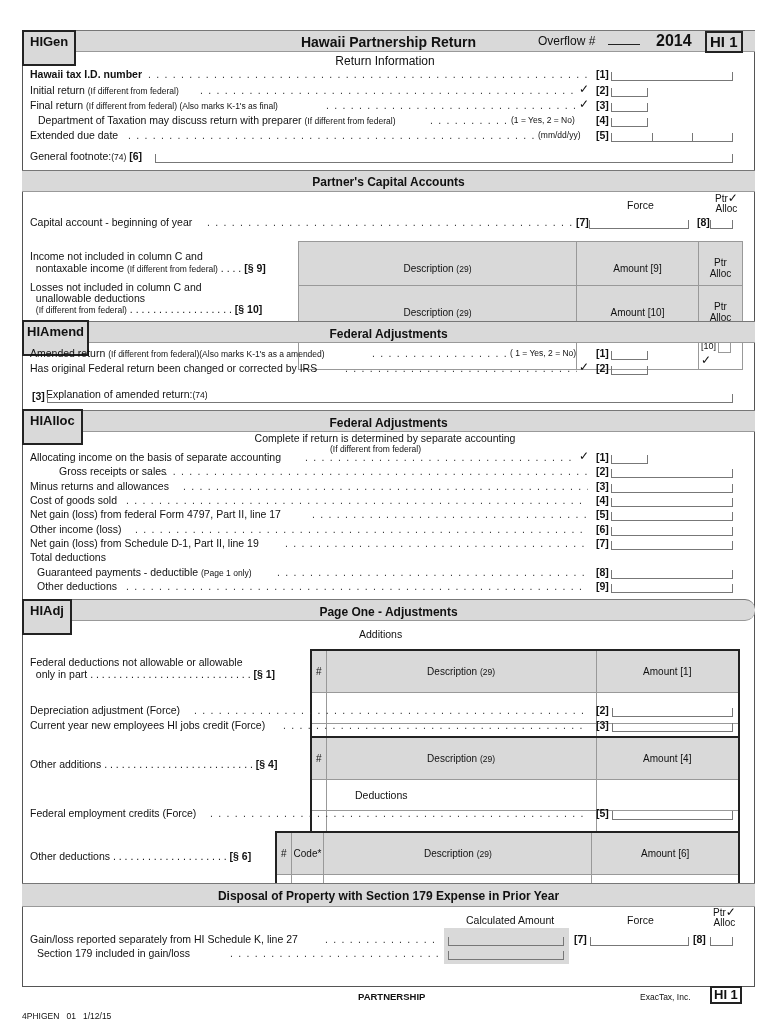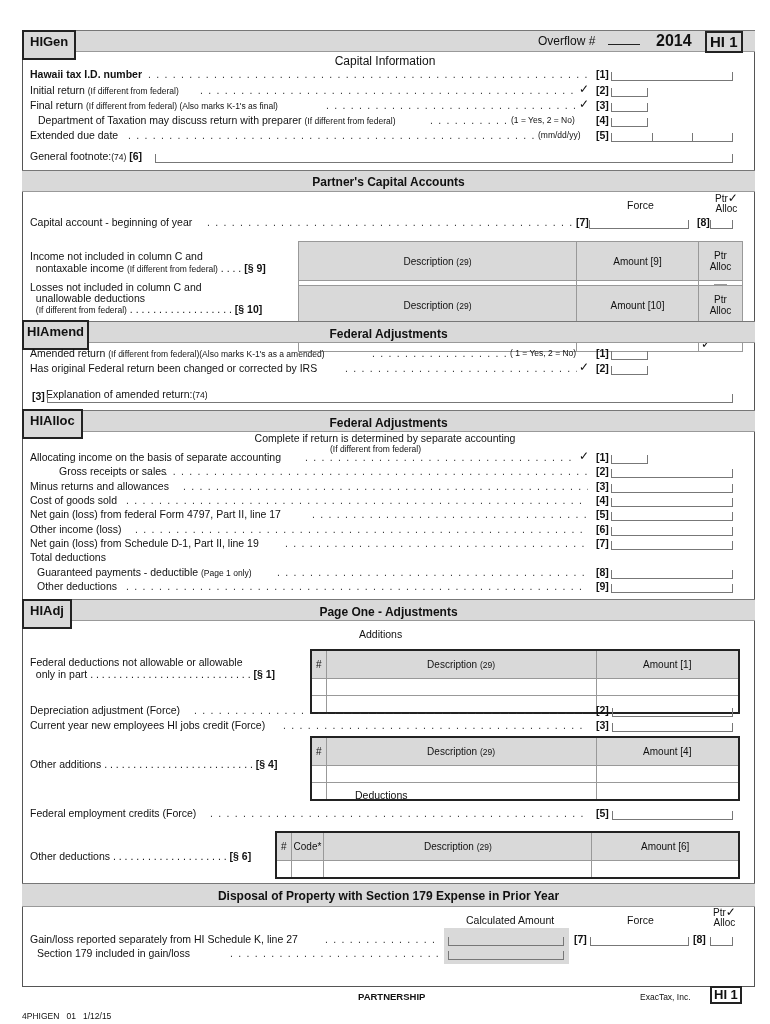--- a/index.html
+++ b/index.html
@@ -1,46 +1,47 @@
 <!DOCTYPE html>
 <html><head>
 <meta charset="utf-8">
 <style>
   * { box-sizing: border-box; }
   body { margin: 0; background: #fff; width: 770px; height: 1024px; position: relative; overflow: hidden;
          font-family: "Liberation Sans", sans-serif; font-size: 10.5px; color: #111; }
   .frame { position: absolute; left: 22px; top: 30px; width: 733px; height: 957px; border: 1px solid #555; border-top: none; }
   .band { position: absolute; left: 22px; width: 733px; background: #d9d9d9; border-top: 1px solid #777; border-bottom: 1px solid #999; }
   .band-title { position: absolute; left: 0; right: 0; text-align: center; font-weight: bold; font-size: 12px; }
-  .tag { position: absolute; left: 22px; border: 2px solid #222; background: #d9d9d9; font-weight: bold; font-size: 13px; padding: 0 6px; height: 30px; line-height: 19px; }
+  .tag { position: absolute; left: 22px; border: 2px solid #222; background: #d9d9d9; font-weight: bold; font-size: 13px; padding: 0 6px; height: 36px; line-height: 19px; }
   .abs { position: absolute; white-space: nowrap; }
   .small { font-size: 8.5px; }
   .b { font-weight: bold; }
   .dots { position: absolute; overflow: hidden; white-space: nowrap; color: #333; letter-spacing: 1.2px; }
   .fld { position: absolute; height: 9px; border-left: 1px solid #777; border-right: 1px solid #777; border-bottom: 1px solid #777; }
   .chk { font-size: 12px; }
   table.grid { position: absolute; border-collapse: collapse; }
-  table.grid td { border: 1px solid #999; height: 16px; padding: 8px 4px; font-size: 10px; }
+  table.grid td { border: 1px solid #999; height: 16px; padding: 15px 4px; font-size: 10px; }
   table.grid tr.hd td { background: #d9d9d9; text-align: center; height: 15px; }
   table.thick { border: 2px solid #222; }
   .shade { position: absolute; background: #d9d9d9; }
 </style>
 </head>
 <body>
 
 <div class="frame"></div>
 
 <div class="band" style="top:30px;height:22px;">
+  <div class="band-title" style="top:3px;font-size:14px;">Hawaii Partnership Return</div>
   <div class="abs" style="left:516px;top:3px;font-size:12px;font-weight:normal;">Overflow #</div>
   <div class="abs" style="left:586px;top:13px;width:32px;border-bottom:1px solid #222;"></div>
   <div class="abs b" style="left:634px;top:1px;font-size:16px;">2014</div>
   <div class="abs b" style="left:683px;top:0;border:2px solid #222;font-size:15px;padding:0 3px;height:22px;line-height:18px;">HI 1</div>
 </div>
 <div class="tag" style="top:30px;">HIGen</div>
-<div class="abs" style="left:0;right:0;top:54px;text-align:center;font-size:12px;">Capital Information</div>
+<div class="abs" style="left:0;right:0;top:54px;text-align:center;font-size:12px;">Return Information</div>
 
 <div class="abs" style="left:30px;top:68px;font-weight:bold;"><span>Hawaii tax I.D. number</span></div>
 <div class="dots" style="left:148px;top:68px;width:440px;">. . . . . . . . . . . . . . . . . . . . . . . . . . . . . . . . . . . . . . . . . . . . . . . . . . . . . . . . . . . . . . . . . . . . . . . . . . . . . . .</div>
 <div class="abs b" style="left:596px;top:68px;">[1]</div>
 <div class="fld" style="left:611px;top:72px;width:122px;"></div>
 
 <div class="abs" style="left:30px;top:84px;"><span>Initial return</span> <span class="small">(If different from federal)</span></div>
 <div class="dots" style="left:200px;top:84px;width:378px;">. . . . . . . . . . . . . . . . . . . . . . . . . . . . . . . . . . . . . . . . . . . . . . . . . . . . . . . . . . . . . . . . .</div>
 <div class="abs chk" style="left:579px;top:82px;">✓</div>
 <div class="abs b" style="left:596px;top:84px;">[2]</div>
@@ -177,21 +178,21 @@
 <div class="abs" style="left:30px;top:551px;">Total deductions</div>
 <div class="abs" style="left:37px;top:566px;"><span>Guaranteed payments - deductible</span> <span class="small">(Page 1 only)</span></div>
 <div class="dots" style="left:277px;top:566px;width:311px;">. . . . . . . . . . . . . . . . . . . . . . . . . . . . . . . . . . . . . . . . . . . . . . . . . . .</div>
 <div class="abs b" style="left:596px;top:566px;">[8]</div>
 <div class="fld" style="left:611px;top:570px;width:122px;"></div>
 <div class="abs" style="left:37px;top:580px;">Other deductions</div>
 <div class="dots" style="left:126px;top:580px;width:462px;">. . . . . . . . . . . . . . . . . . . . . . . . . . . . . . . . . . . . . . . . . . . . . . . . . . . . . . . . . . . . . . . . . . . . . . . . . . . .</div>
 <div class="abs b" style="left:596px;top:580px;">[9]</div>
 <div class="fld" style="left:611px;top:584px;width:122px;"></div>
 
-<div class="band" style="top:599px;height:22px;">
+<div class="band" style="top:599px;height:22px;border-radius:10px;">
   <div class="band-title" style="top:5px;">Page One - Adjustments</div>
 </div>
 <div class="tag" style="top:599px;">HIAdj</div>
 <div class="abs" style="left:359px;top:628px;">Additions</div>
 
 <div class="abs" style="left:30px;top:656px;line-height:12px;"><span>Federal deductions not allowable or allowable</span><br>&nbsp;&nbsp;<span>only in part</span> . . . . . . . . . . . . . . . . . . . . . . . . . . . . <span class="b">[§ 1]</span></div>
 <table class="grid thick" style="left:310px;top:649px;width:430px;">
   <tbody>
       <tr class="hd">
         <td style="width:14px;">#</td>

